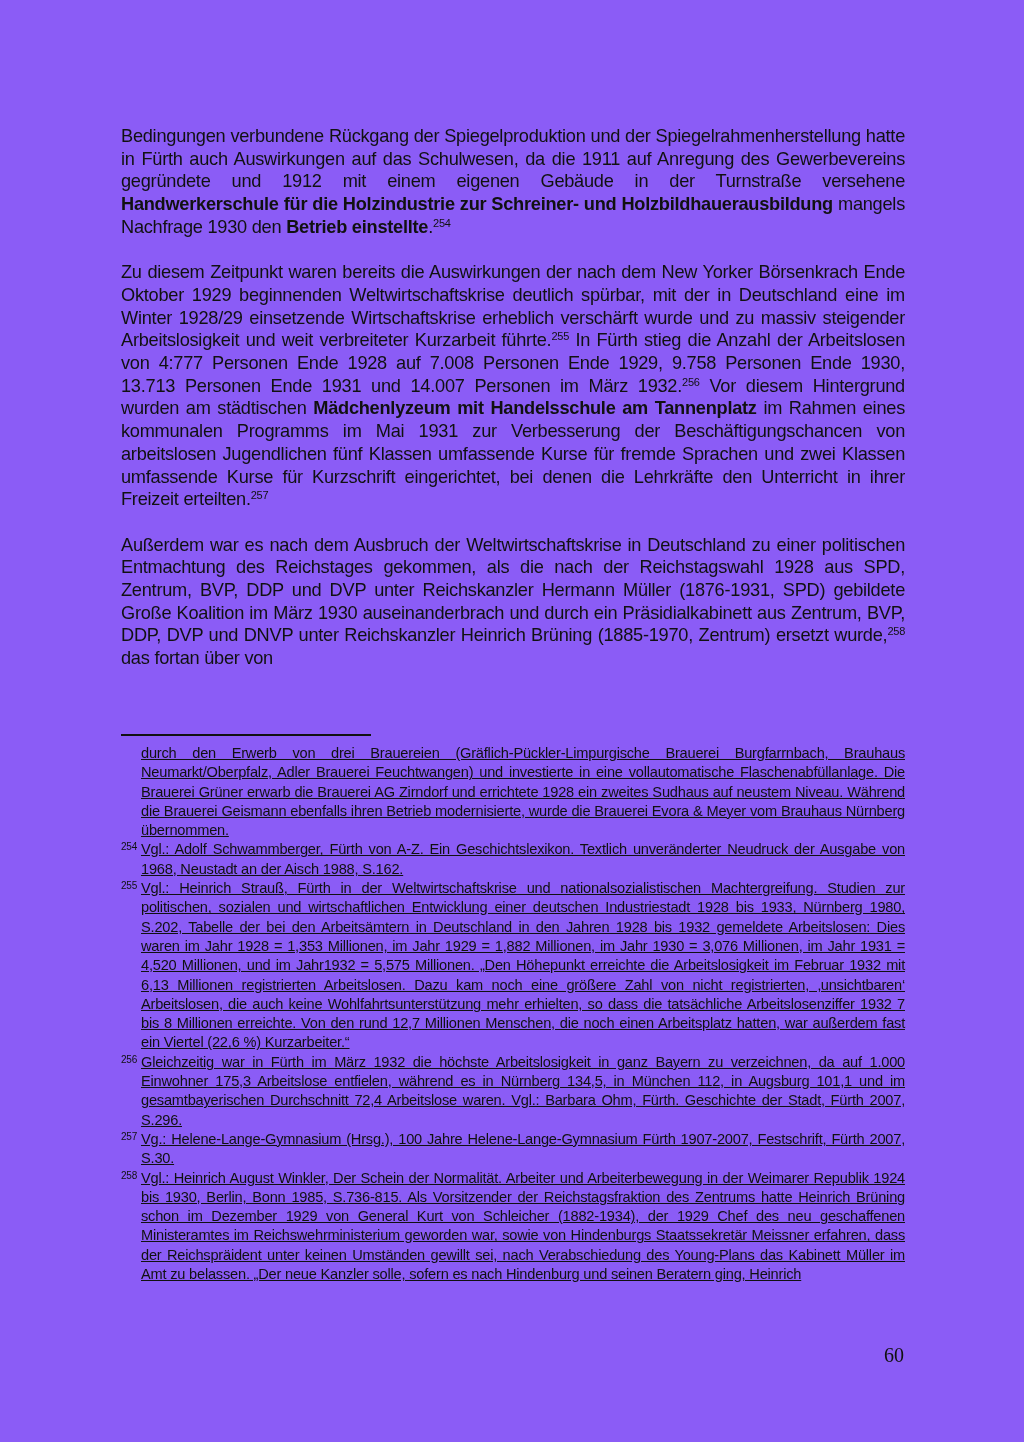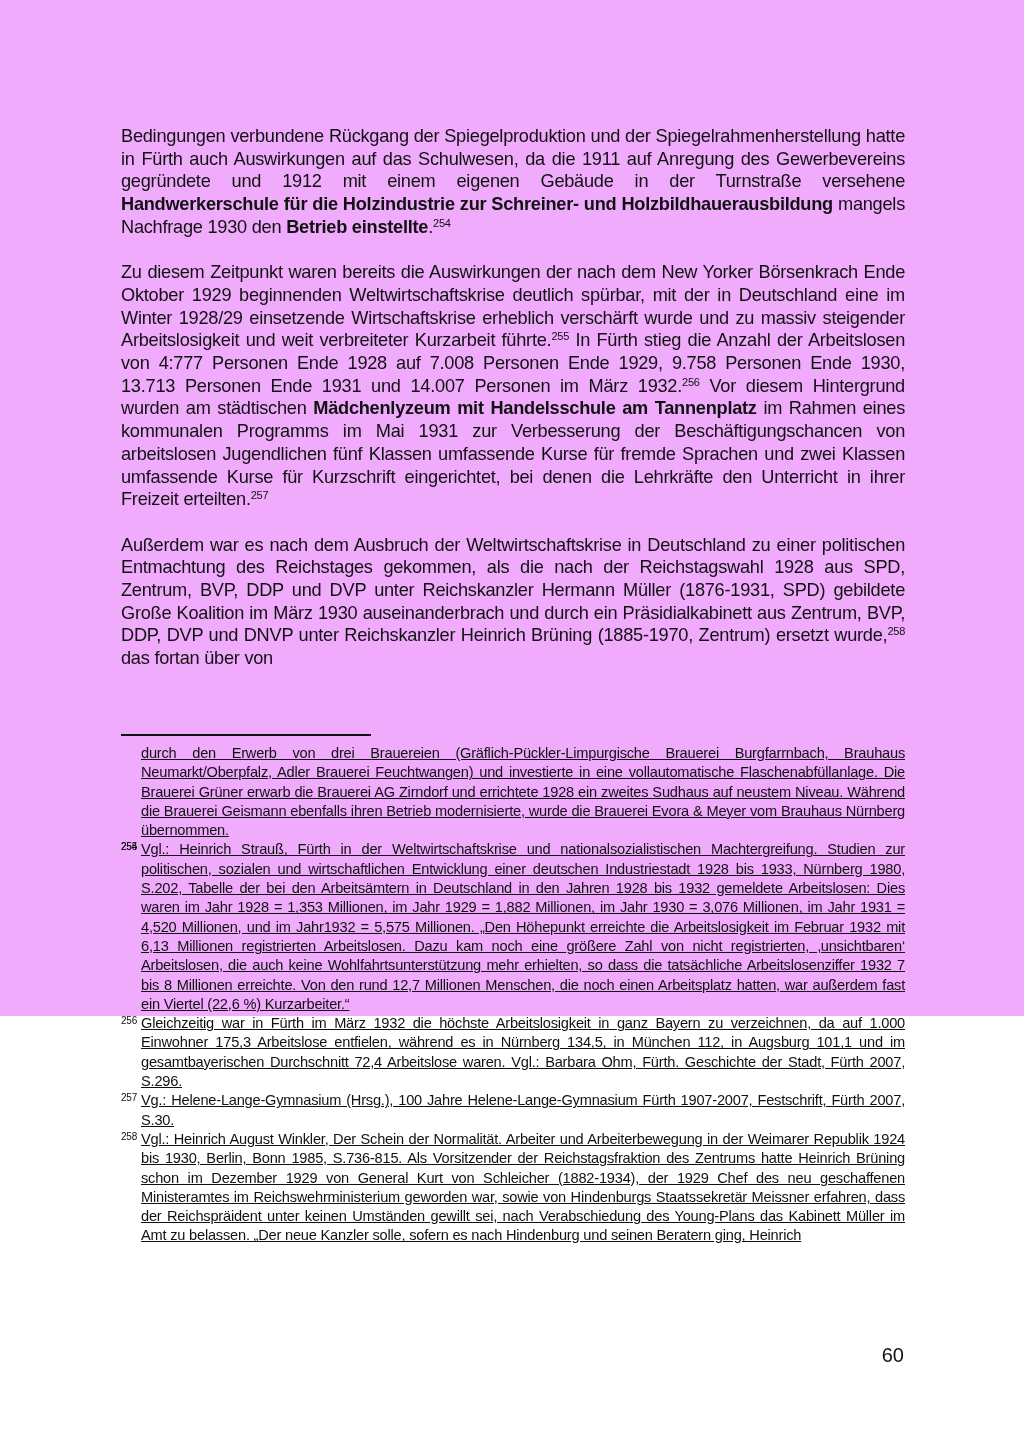--- a/index.html
+++ b/index.html
@@ -1,50 +1,50 @@
 <!DOCTYPE html>
 <html><head>
 <meta charset="utf-8">
 <style>
   html, body { margin: 0; padding: 0; background: #ffffff; }
   body { width: 1024px; height: 1448px; position: relative; overflow: hidden; color: #111; }
-  .page { position: absolute; left: 0; top: 0; width: 1024px; height: 1016px; background: #f0abfc; }
+  .page { position: absolute; left: 0; top: 0; width: 1024px; height: 1442px; background: #8b5cf6; }
   .main { position: absolute; left: 121px; top: 125px; width: 784px;
           font-family: "Liberation Sans", sans-serif; font-size: 18.2px; line-height: 22.7px;
           text-align: justify; letter-spacing: -0.25px; }
   .main p { margin: 0 0 22.7px 0; }
   .main b { font-weight: bold; }
   sup { font-size: 11px; line-height: 0; vertical-align: 6px; }
   .sep { position: absolute; left: 121px; top: 734px; width: 250px; height: 2px; background: #111; }
   .notes { position: absolute; left: 121px; top: 744px; width: 784px;
            font-family: "Liberation Sans", sans-serif; font-size: 14.6px; line-height: 19.3px;
            text-align: justify; letter-spacing: -0.2px; text-decoration: underline; }
   .note { position: relative; padding-left: 20px; margin: 0; }
   .note .mark { position: absolute; left: 0; top: 0; font-size: 10px; line-height: 14px; }
   .pagenum { position: absolute; right: 120px; top: 1344px;
-             font-family: Liberation Sans, sans-serif; font-size: 20px; }
+             font-family: Liberation Serif, serif; font-size: 20px; }
 </style>
 </head>
 <body>
 
 <div class="page">
 
   <div class="main">
     <p><span>Bedingungen verbundene Rückgang der Spiegelproduktion und der Spiegelrahmenherstellung hatte in Fürth auch Auswirkungen auf das Schulwesen, da die 1911 auf Anregung des Gewerbevereins gegründete und 1912 mit einem eigenen Gebäude in der Turnstraße versehene </span><b>Handwerkerschule für die Holzindustrie zur Schreiner- und Holzbildhauerausbildung</b><span> mangels Nachfrage 1930 den </span><b>Betrieb einstellte</b><span>.</span><sup>254</sup></p>
 
     <p><span>Zu diesem Zeitpunkt waren bereits die Auswirkungen der nach dem New Yorker Börsenkrach Ende Oktober 1929 beginnenden Weltwirtschaftskrise deutlich spürbar, mit der in Deutschland eine im Winter 1928/29 einsetzende Wirtschaftskrise erheblich verschärft wurde und zu massiv steigender Arbeitslosigkeit und weit verbreiteter Kurzarbeit führte.</span><sup>255</sup><span> In Fürth stieg die Anzahl der Arbeitslosen von 4:777 Personen Ende 1928 auf 7.008 Personen Ende 1929, 9.758 Personen Ende 1930, 13.713 Personen Ende 1931 und 14.007 Personen im März 1932.</span><sup>256</sup><span> Vor diesem Hintergrund wurden am städtischen </span><b>Mädchenlyzeum mit Handelsschule am Tannenplatz</b><span> im Rahmen eines kommunalen Programms im Mai 1931 zur Verbesserung der Beschäftigungschancen von arbeitslosen Jugendlichen fünf Klassen umfassende Kurse für fremde Sprachen und zwei Klassen umfassende Kurse für Kurzschrift eingerichtet, bei denen die Lehrkräfte den Unterricht in ihrer Freizeit erteilten.</span><sup>257</sup></p>
 
     <p><span>Außerdem war es nach dem Ausbruch der Weltwirtschaftskrise in Deutschland zu einer politischen Entmachtung des Reichstages gekommen, als die nach der Reichstagswahl 1928 aus SPD, Zentrum, BVP, DDP und DVP unter Reichskanzler Hermann Müller (1876-1931, SPD) gebildete Große Koalition im März 1930 auseinanderbrach und durch ein Präsidialkabinett aus Zentrum, BVP, DDP, DVP und DNVP unter Reichskanzler Heinrich Brüning (1885-1970, Zentrum) ersetzt wurde,</span><sup>258</sup><span> das fortan über von</span></p>
   </div>
 
   <div class="sep"></div>
 
   <div class="notes">
     <p class="note"><span>durch den Erwerb von drei Brauereien (Gräflich-Pückler-Limpurgische Brauerei Burgfarrnbach, Brauhaus Neumarkt/Oberpfalz, Adler Brauerei Feuchtwangen) und investierte in eine vollautomatische Flaschenabfüllanlage. Die Brauerei Grüner erwarb die Brauerei AG Zirndorf und errichtete 1928 ein zweites Sudhaus auf neustem Niveau. Während die Brauerei Geismann ebenfalls ihren Betrieb modernisierte, wurde die Brauerei Evora &amp; Meyer vom Brauhaus Nürnberg übernommen.</span></p>
-    <p class="note"><span class="mark">254</span></p>
+    <p class="note"><span class="mark">254</span><span>Vgl.: Adolf Schwammberger, Fürth von A-Z. Ein Geschichtslexikon. Textlich unveränderter Neudruck der Ausgabe von 1968, Neustadt an der Aisch 1988, S.162.</span></p>
     <p class="note"><span class="mark">255</span><span>Vgl.: Heinrich Strauß, Fürth in der Weltwirtschaftskrise und nationalsozialistischen Machtergreifung. Studien zur politischen, sozialen und wirtschaftlichen Entwicklung einer deutschen Industriestadt 1928 bis 1933, Nürnberg 1980, S.202, Tabelle der bei den Arbeitsämtern in Deutschland in den Jahren 1928 bis 1932 gemeldete Arbeitslosen: Dies waren im Jahr 1928 = 1,353 Millionen, im Jahr 1929 = 1,882 Millionen, im Jahr 1930 = 3,076 Millionen, im Jahr 1931 = 4,520 Millionen, und im Jahr1932 = 5,575 Millionen. „Den Höhepunkt erreichte die Arbeitslosigkeit im Februar 1932 mit 6,13 Millionen registrierten Arbeitslosen. Dazu kam noch eine größere Zahl von nicht registrierten, ‚unsichtbaren‘ Arbeitslosen, die auch keine Wohlfahrtsunterstützung mehr erhielten, so dass die tatsächliche Arbeitslosenziffer 1932 7 bis 8 Millionen erreichte. Von den rund 12,7 Millionen Menschen, die noch einen Arbeitsplatz hatten, war außerdem fast ein Viertel (22,6 %) Kurzarbeiter.“</span></p>
     <p class="note"><span class="mark">256</span><span>Gleichzeitig war in Fürth im März 1932 die höchste Arbeitslosigkeit in ganz Bayern zu verzeichnen, da auf 1.000 Einwohner 175,3 Arbeitslose entfielen, während es in Nürnberg 134,5, in München 112, in Augsburg 101,1 und im gesamtbayerischen Durchschnitt 72,4 Arbeitslose waren. Vgl.: Barbara Ohm, Fürth. Geschichte der Stadt, Fürth 2007, S.296.</span></p>
     <p class="note"><span class="mark">257</span><span>Vg.: Helene-Lange-Gymnasium (Hrsg.), 100 Jahre Helene-Lange-Gymnasium Fürth 1907-2007, Festschrift, Fürth 2007, S.30.</span></p>
     <p class="note"><span class="mark">258</span><span>Vgl.: Heinrich August Winkler, Der Schein der Normalität. Arbeiter und Arbeiterbewegung in der Weimarer Republik 1924 bis 1930, Berlin, Bonn 1985, S.736-815. Als Vorsitzender der Reichstagsfraktion des Zentrums hatte Heinrich Brüning schon im Dezember 1929 von General Kurt von Schleicher (1882-1934), der 1929 Chef des neu geschaffenen Ministeramtes im Reichswehrministerium geworden war, sowie von Hindenburgs Staatssekretär Meissner erfahren, dass der Reichspräident unter keinen Umständen gewillt sei, nach Verabschiedung des Young-Plans das Kabinett Müller im Amt zu belassen. „Der neue Kanzler solle, sofern es nach Hindenburg und seinen Beratern ging, Heinrich</span></p>
   </div>
 
   <div class="pagenum">60</div>
 </div>
 
 </body></html>

